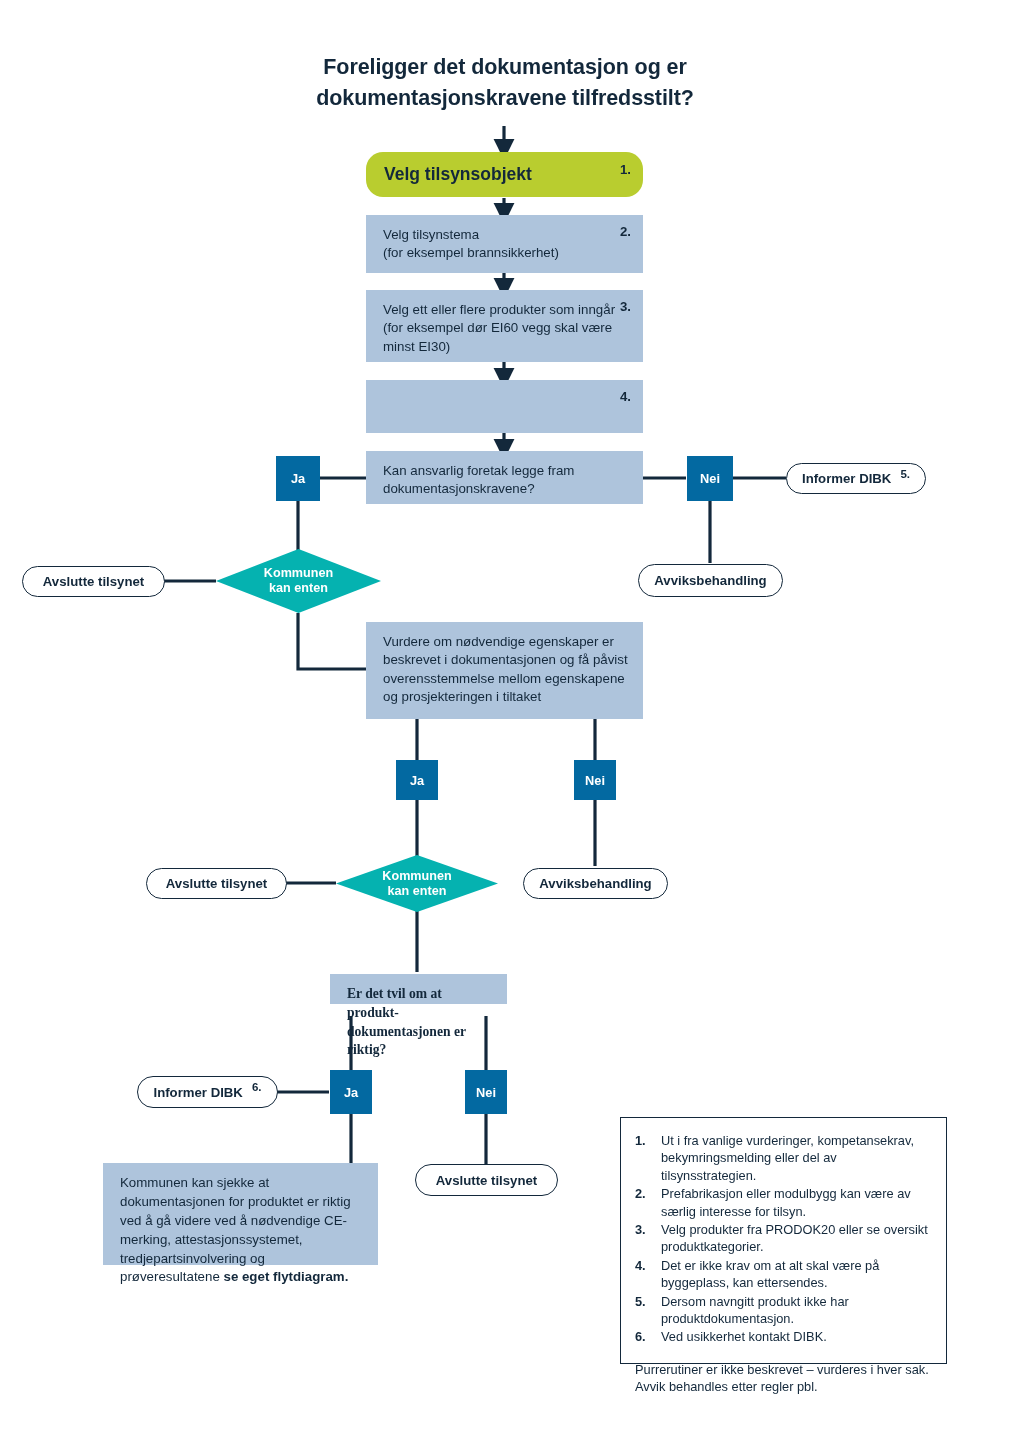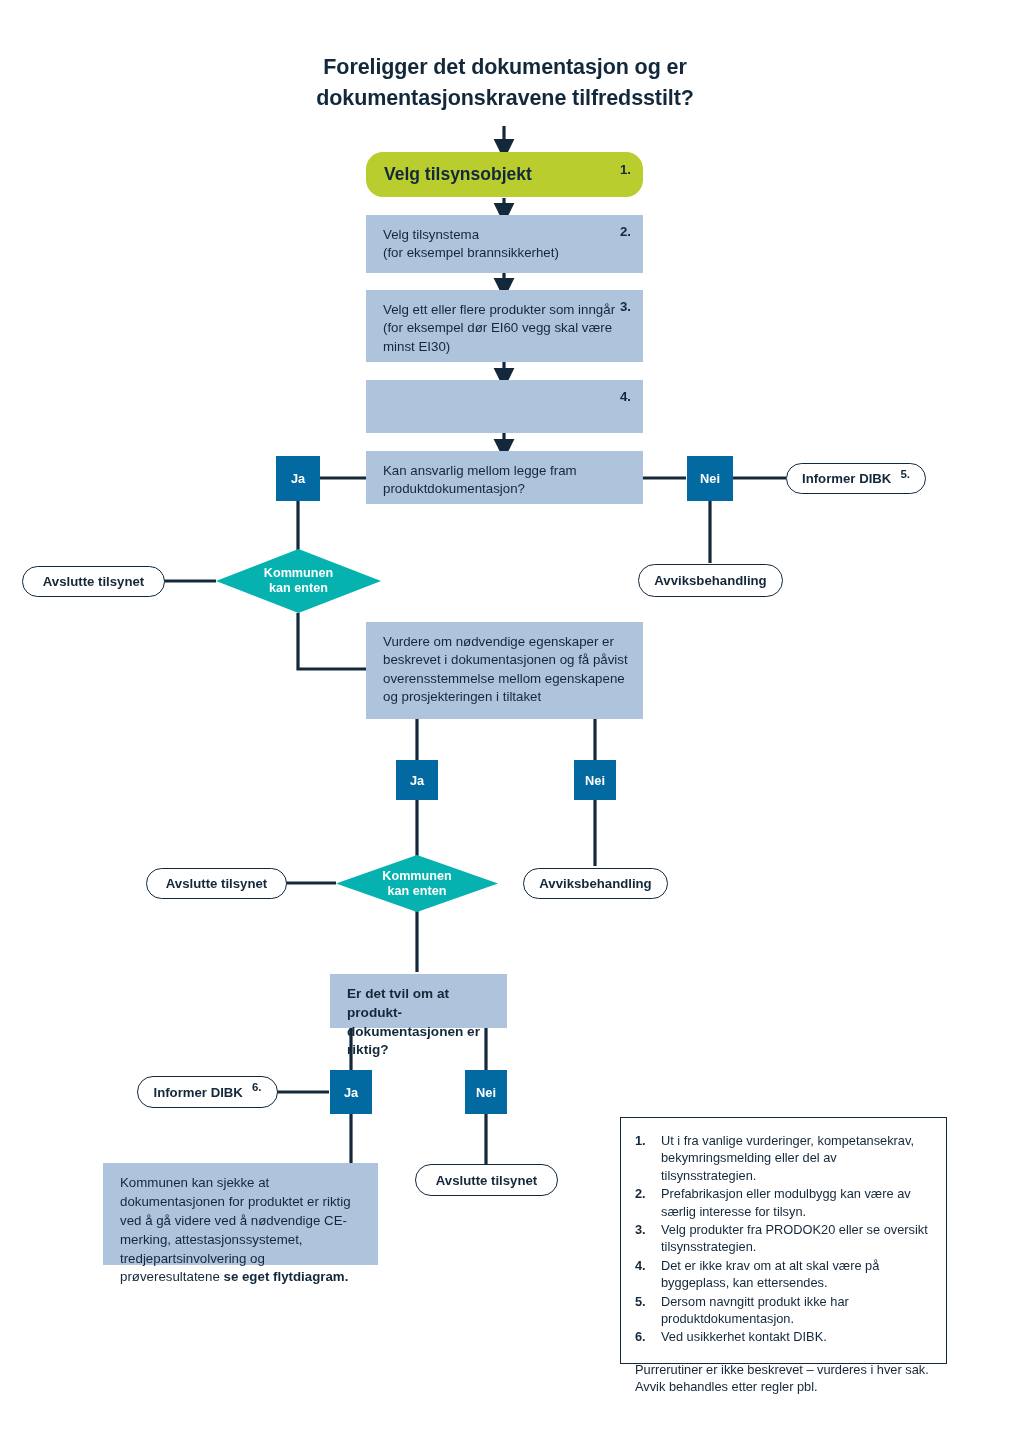--- a/index.html
+++ b/index.html
@@ -243,21 +243,21 @@
   <div class="node pbox" style="left:366px; top:290px; width:277px; height:72px;">
     <span>Velg ett eller flere produkter som inngår (for eksempel dør EI60 vegg skal være minst EI30)</span>
     <span class="pnum">3.</span>
   </div>
 
   <div class="node pbox" style="left:366px; top:380px; width:277px; height:53px;">
     <span class="pnum">4.</span>
   </div>
 
   <div class="node pbox" style="left:366px; top:451px; width:277px; height:53px;">
-    <span>Kan ansvarlig mellom legge fram produktdokumentasjon?</span>
+    <span>Kan ansvarlig foretak legge fram dokumentasjonskravene?</span>
   </div>
 
   <div class="node chip" style="left:276px; top:456px; width:44px; height:45px;">
     <span>Ja</span>
   </div>
 
   <div class="node chip" style="left:687px; top:456px; width:46px; height:45px;">
     <span>Nei</span>
   </div>
 
@@ -303,21 +303,21 @@
   </div>
 
   <div class="node pill" style="left:146px; top:868px; width:141px; height:31px;">
     <span>Avslutte tilsynet</span>
   </div>
 
   <div class="node pill" style="left:523px; top:868px; width:145px; height:31px;">
     <span>Avviksbehandling</span>
   </div>
 
-  <div class="node pbox bold" style="left:330px; top:974px; width:177px; height:54px; ">
+  <div class="node pbox bold" style="left:330px; top:974px; width:177px; height:30px; font-family:Liberation Serif, serif;">
     <span>Er det tvil om at produkt-<br>dokumentasjonen er riktig?</span>
   </div>
 
   <div class="node chip" style="left:330px; top:1070px; width:42px; height:44px;">
     <span>Ja</span>
   </div>
 
   <div class="node chip" style="left:465px; top:1070px; width:42px; height:44px;">
     <span>Nei</span>
   </div>
@@ -341,21 +341,21 @@
       <li>
         <span class="lnum">1.</span>
         <span class="ltxt">Ut i fra vanlige vurderinger, kompetansekrav, bekymringsmelding eller del av tilsynsstrategien.</span>
       </li>
       <li>
         <span class="lnum">2.</span>
         <span class="ltxt">Prefabrikasjon eller modulbygg kan være av særlig interesse for tilsyn.</span>
       </li>
       <li>
         <span class="lnum">3.</span>
-        <span class="ltxt">Velg produkter fra PRODOK20 eller se oversikt tilsynsstrategien.</span>
+        <span class="ltxt">Velg produkter fra PRODOK20 eller se oversikt produktkategorier.</span>
       </li>
       <li>
         <span class="lnum">4.</span>
         <span class="ltxt">Det er ikke krav om at alt skal være på byggeplass, kan ettersendes.</span>
       </li>
       <li>
         <span class="lnum">5.</span>
         <span class="ltxt">Dersom navngitt produkt ikke har produktdokumentasjon.</span>
       </li>
       <li>

